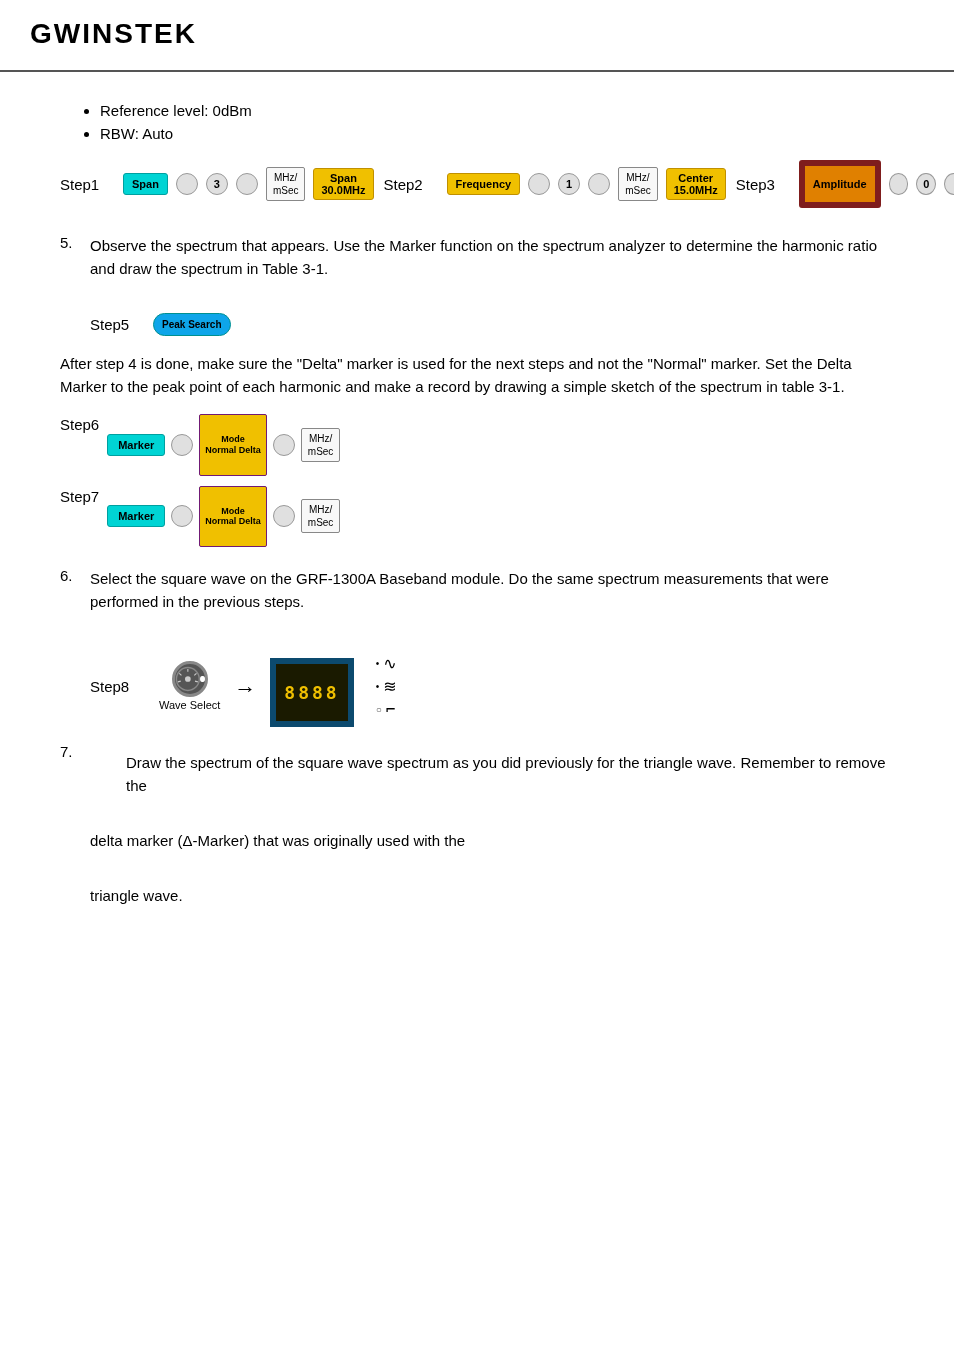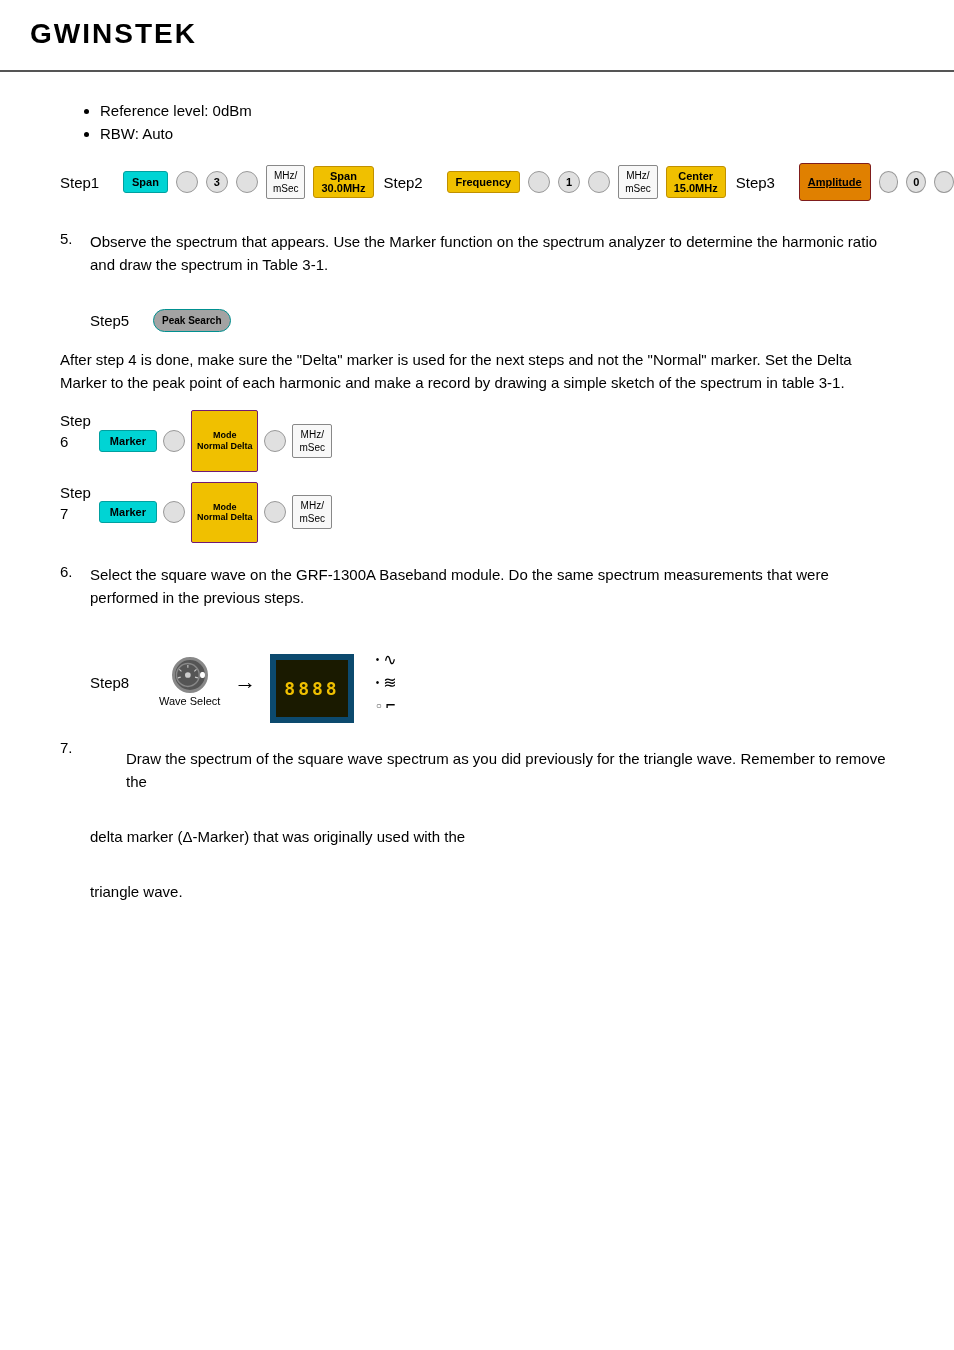--- a/index.html
+++ b/index.html
@@ -75,23 +75,22 @@
       display: inline-block;
     }
 
     .btn-orange {
       background: #e08000;
       color: #000;
       font-size: 11px;
       font-weight: bold;
       padding: 12px 8px;
       border-radius: 3px;
-      border: 1px solid #7f1d1d;
-      display: inline-block;
-      text-decoration: underline;
+      border: 6px solid #7f1d1d;
+      display: inline-block;
     }
 
     .circle-btn {
       width: 22px;
       height: 22px;
       border-radius: 50%;
       background: #e0e0e0;
       border: 1px solid #999;
       display: inline-flex;
       align-items: center;
@@ -226,26 +225,25 @@
 
     .step-with-sub {
       display: flex;
       align-items: flex-start;
       gap: 8px;
     }
 
     .step-label-multi {
       font-size: 15px;
       display: flex;
-      flex-direction: column;
       line-height: 1.4;
     }
 
     .peak-search-btn {
-      background: #a3a3a3;
+      background: #0ea5e9;
       color: #000;
       font-size: 10px;
       font-weight: bold;
       padding: 4px 8px;
       border-radius: 12px;
       border: 1px solid #009090;
       display: inline-block;
       text-align: center;
       line-height: 1.3;
     }

